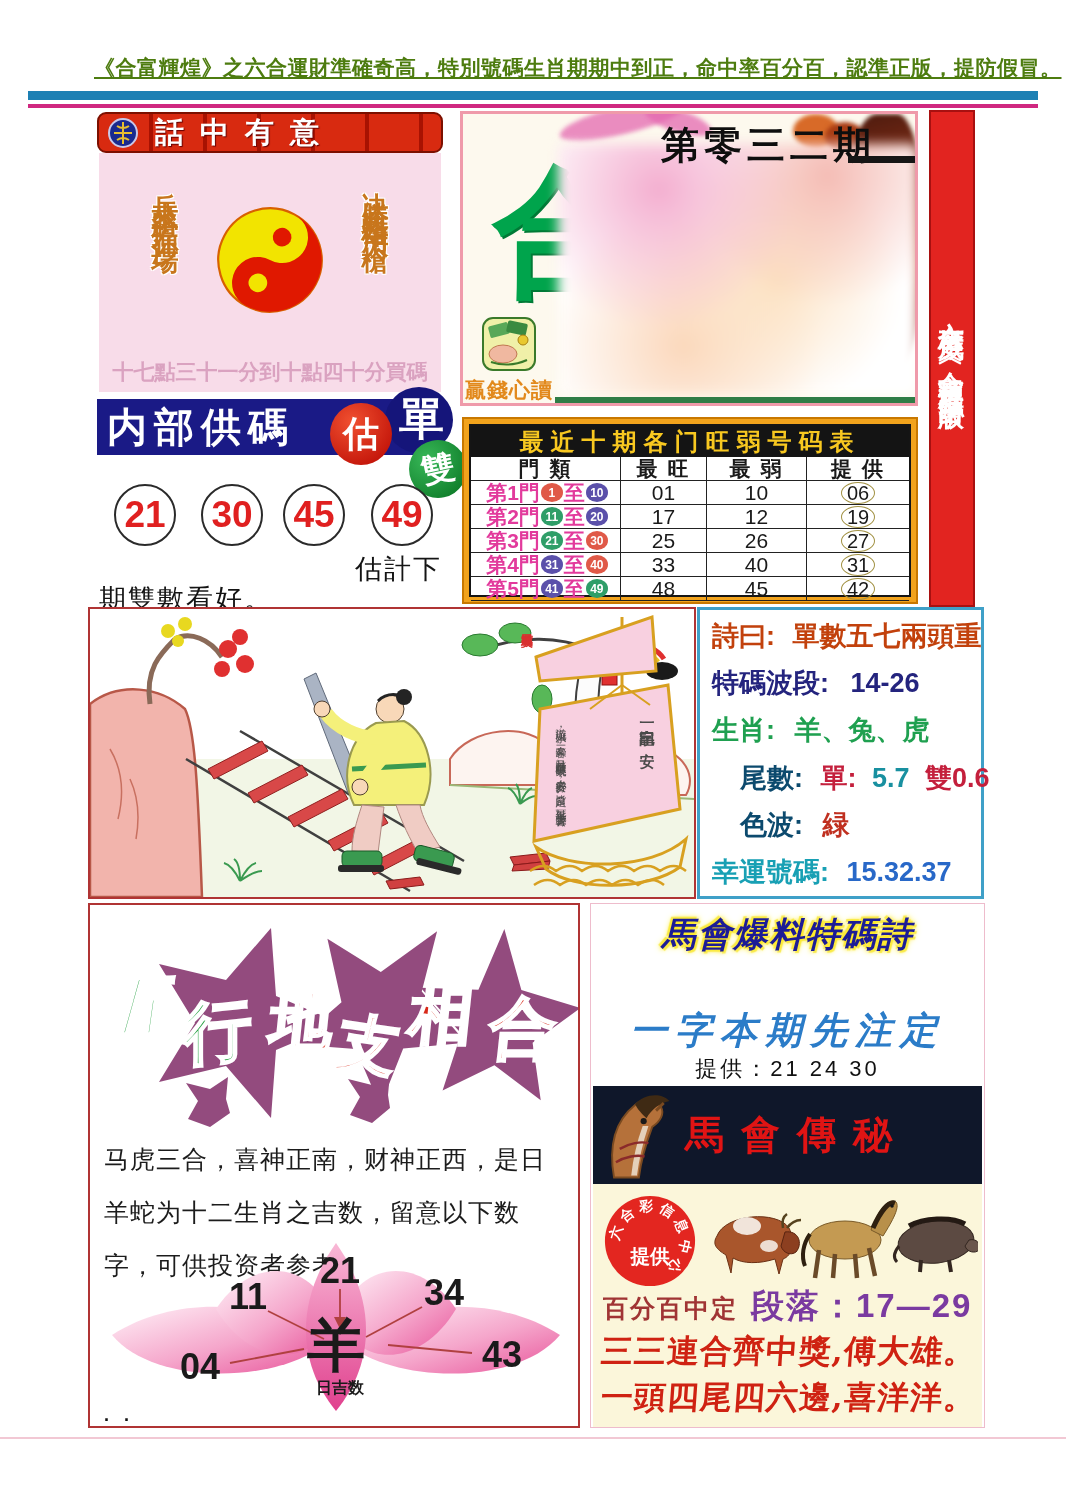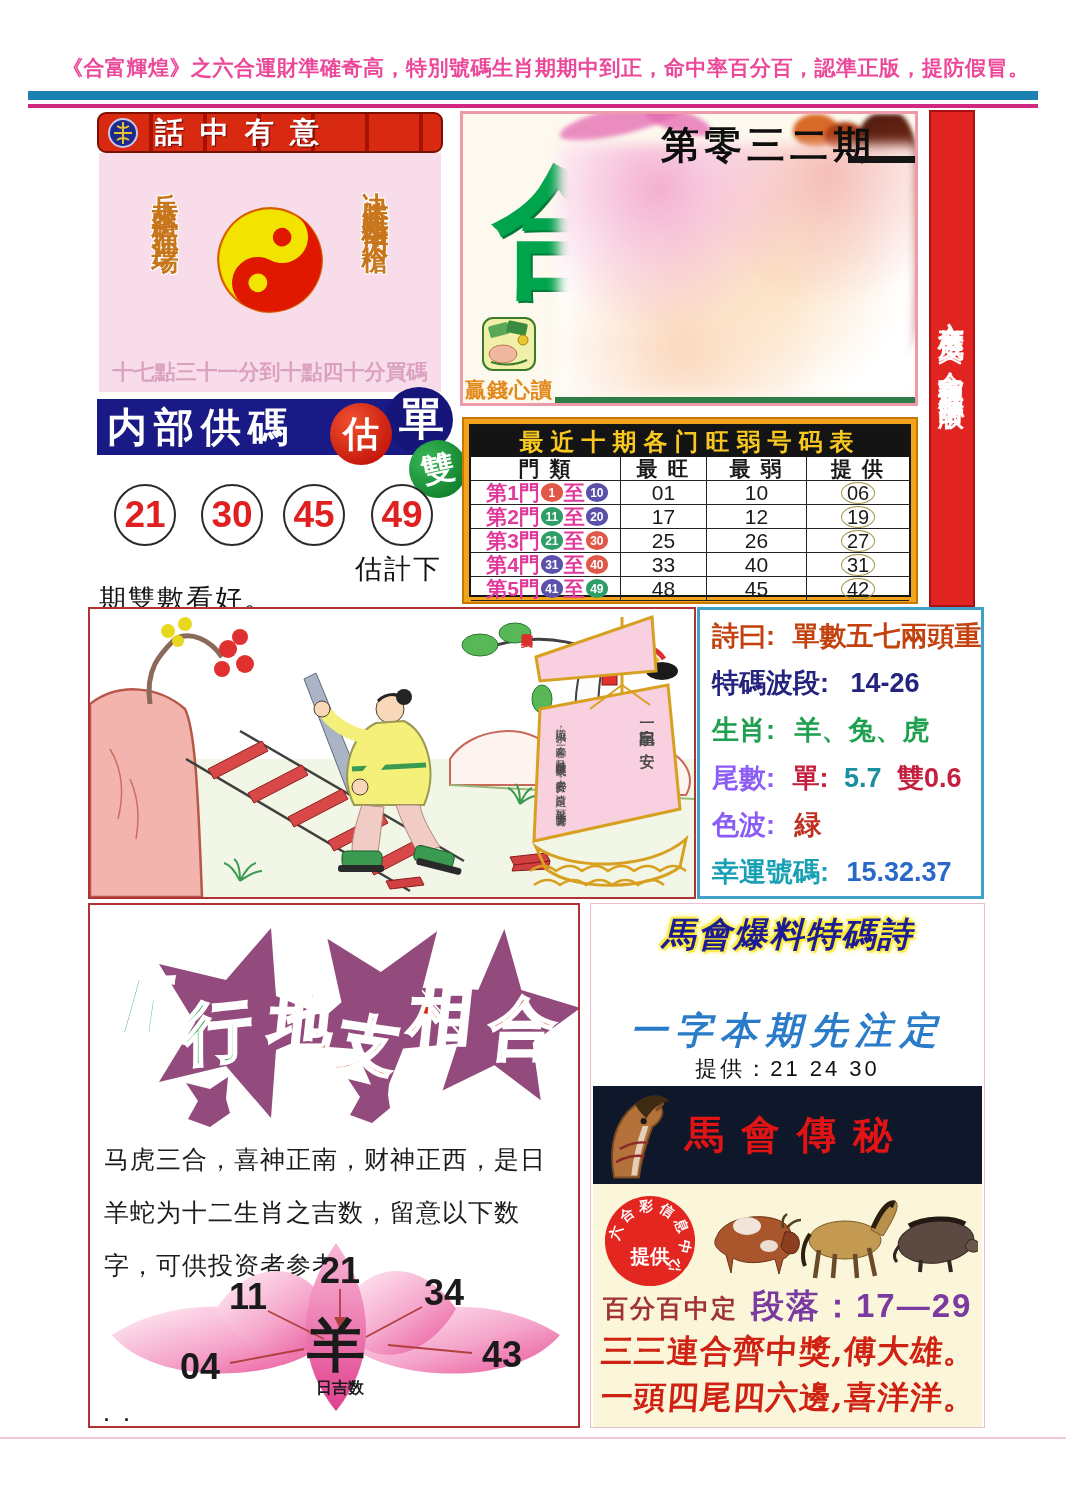--- a/index.html
+++ b/index.html
@@ -1,22 +1,22 @@
 <!DOCTYPE html>
 <html><head>
 <meta charset="utf-8">
 <style>
   html,body{margin:0;padding:0;background:#ffffff;}
   #page{position:relative;width:1066px;height:1500px;background:#fff;overflow:hidden;
         font-family:"Liberation Sans","DejaVu Sans",sans-serif;}
   .abs{position:absolute;}
 
   
-  #header-notice{left:62px;top:54px;width:912px;font-size:21px;font-weight:bold;color:#ec4899;
-    letter-spacing:.5px;white-space:nowrap;}
+  #header-notice{left:94px;top:54px;width:912px;font-size:21px;font-weight:bold;color:#4d7c0f;
+    letter-spacing:.5px;white-space:nowrap;text-decoration:underline;}
   #bar-blue{left:28px;top:91px;width:1010px;height:9px;background:#1d80b4;}
   #bar-pink{left:28px;top:104px;width:1010px;height:4px;background:#d02880;}
 
   
   #box-hzyy{left:97px;top:112px;width:346px;height:282px;}
   .hz-titlebar{position:absolute;left:0;top:0;width:100%;height:41px;border-radius:9px;
     background:repeating-linear-gradient(90deg,#d82a10 0 50px,#a81202 50px 54px);
     border:2px solid #7c1000;box-sizing:border-box;display:flex;align-items:center;}
   .hz-title{color:#fff;font-size:29px;font-weight:bold;letter-spacing:16px;margin-left:16px;
     text-shadow:1px 1px 1px #600;}
@@ -102,21 +102,21 @@
     font-size:15px;font-weight:bold;letter-spacing:2px;}
   .sail-poem{position:absolute;left:553px;top:720px;writing-mode:vertical-rl;color:#4a4a4a;
     font-size:11px;height:150px;line-height:15px;letter-spacing:1px;}
 
   
   #box-tips{left:697px;top:607px;width:287px;height:292px;border:3px solid #3fa0c8;background:#fff;
     box-sizing:border-box;padding:8px 10px 6px 12px;display:flex;flex-direction:column;
     justify-content:space-between;}
   .tip-line{font-weight:bold;font-size:27px;white-space:nowrap;}
   .c-red{color:#c2410c;} .c-navy{color:#24247e;} .c-green{color:#1fa050;}
-  .c-mag{color:#8b5cf6;} .c-teal{color:#1890a0;} .c-crim{color:#c41f3c;}
+  .c-mag{color:#0c4a6e;margin-left:28px;} .c-teal{color:#1890a0;} .c-crim{color:#c41f3c;}
   .c-dred{color:#c03020;} .c-cyan{color:#18a0b4;} .c-blue{color:#2868c8;}
 
   
   #box-bl{left:88px;top:903px;width:492px;height:525px;border:2.5px solid #b03434;background:#fff;
     box-sizing:border-box;overflow:hidden;}
   #bl-par{position:absolute;left:14px;top:228px;width:464px;font-size:25px;color:#1c1c1c;
     line-height:53px;letter-spacing:1px;}
   #bl-dots{position:absolute;left:14px;bottom:0px;font-size:18px;font-weight:bold;color:#111;letter-spacing:5px;}
 
   

